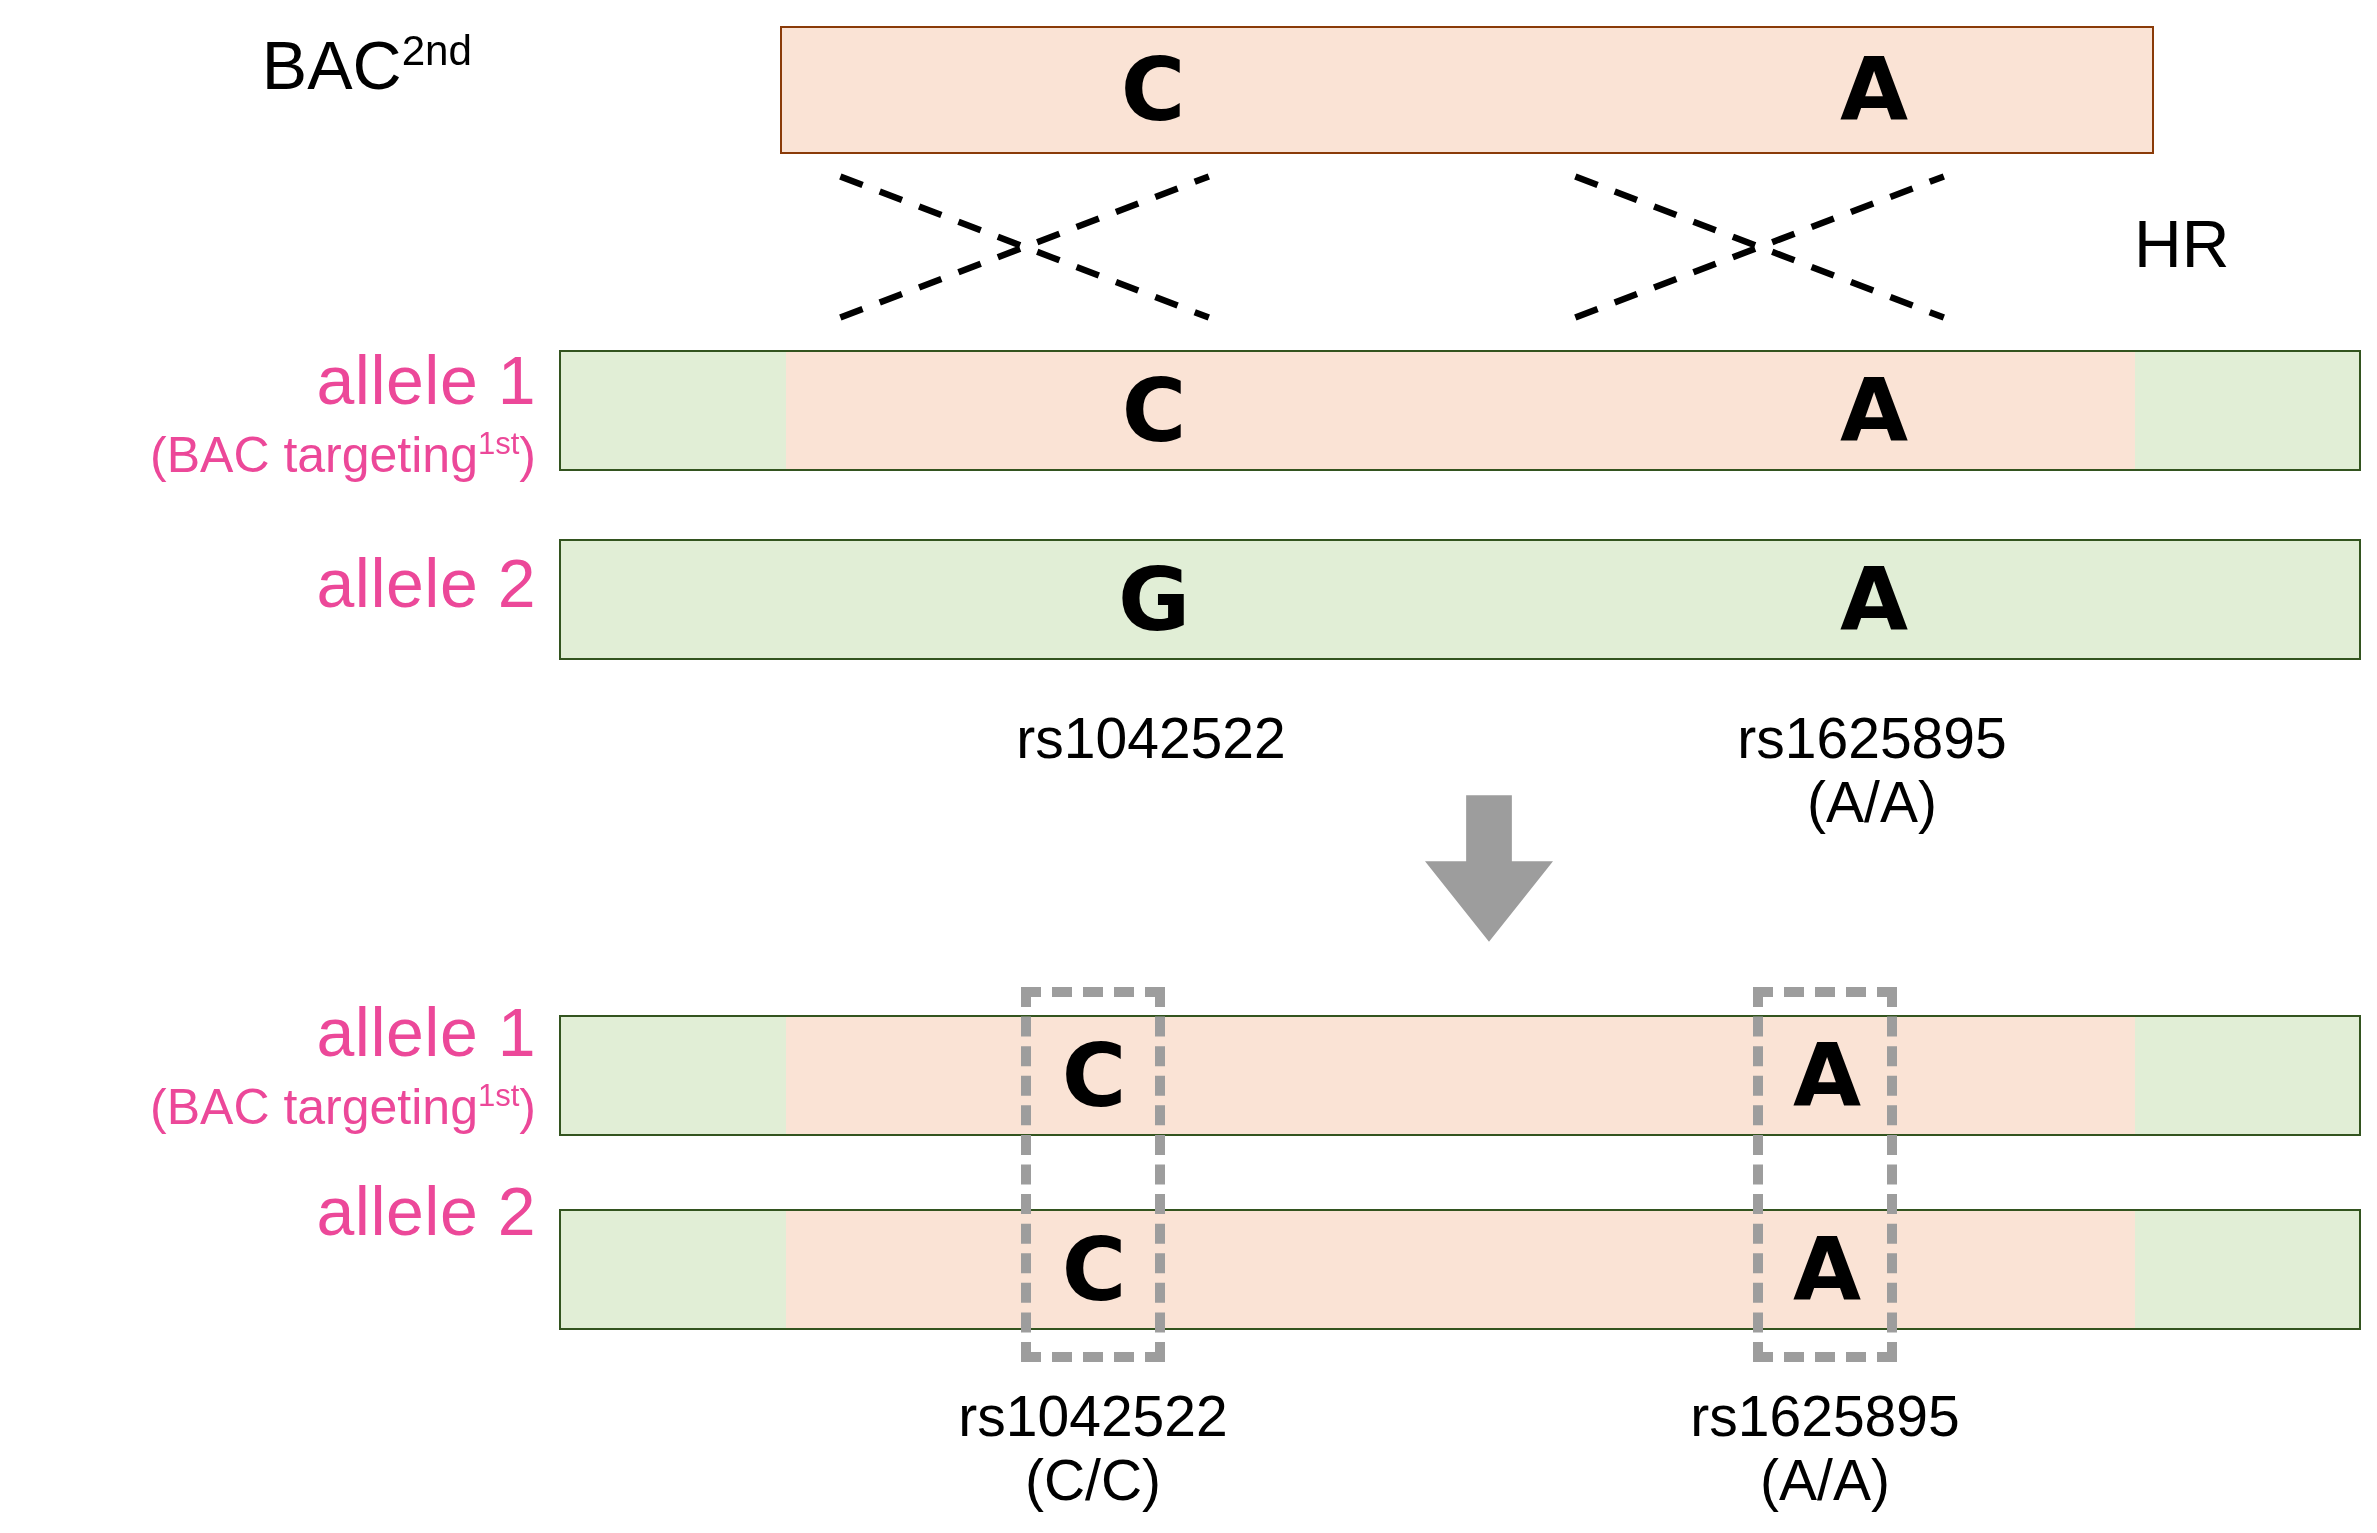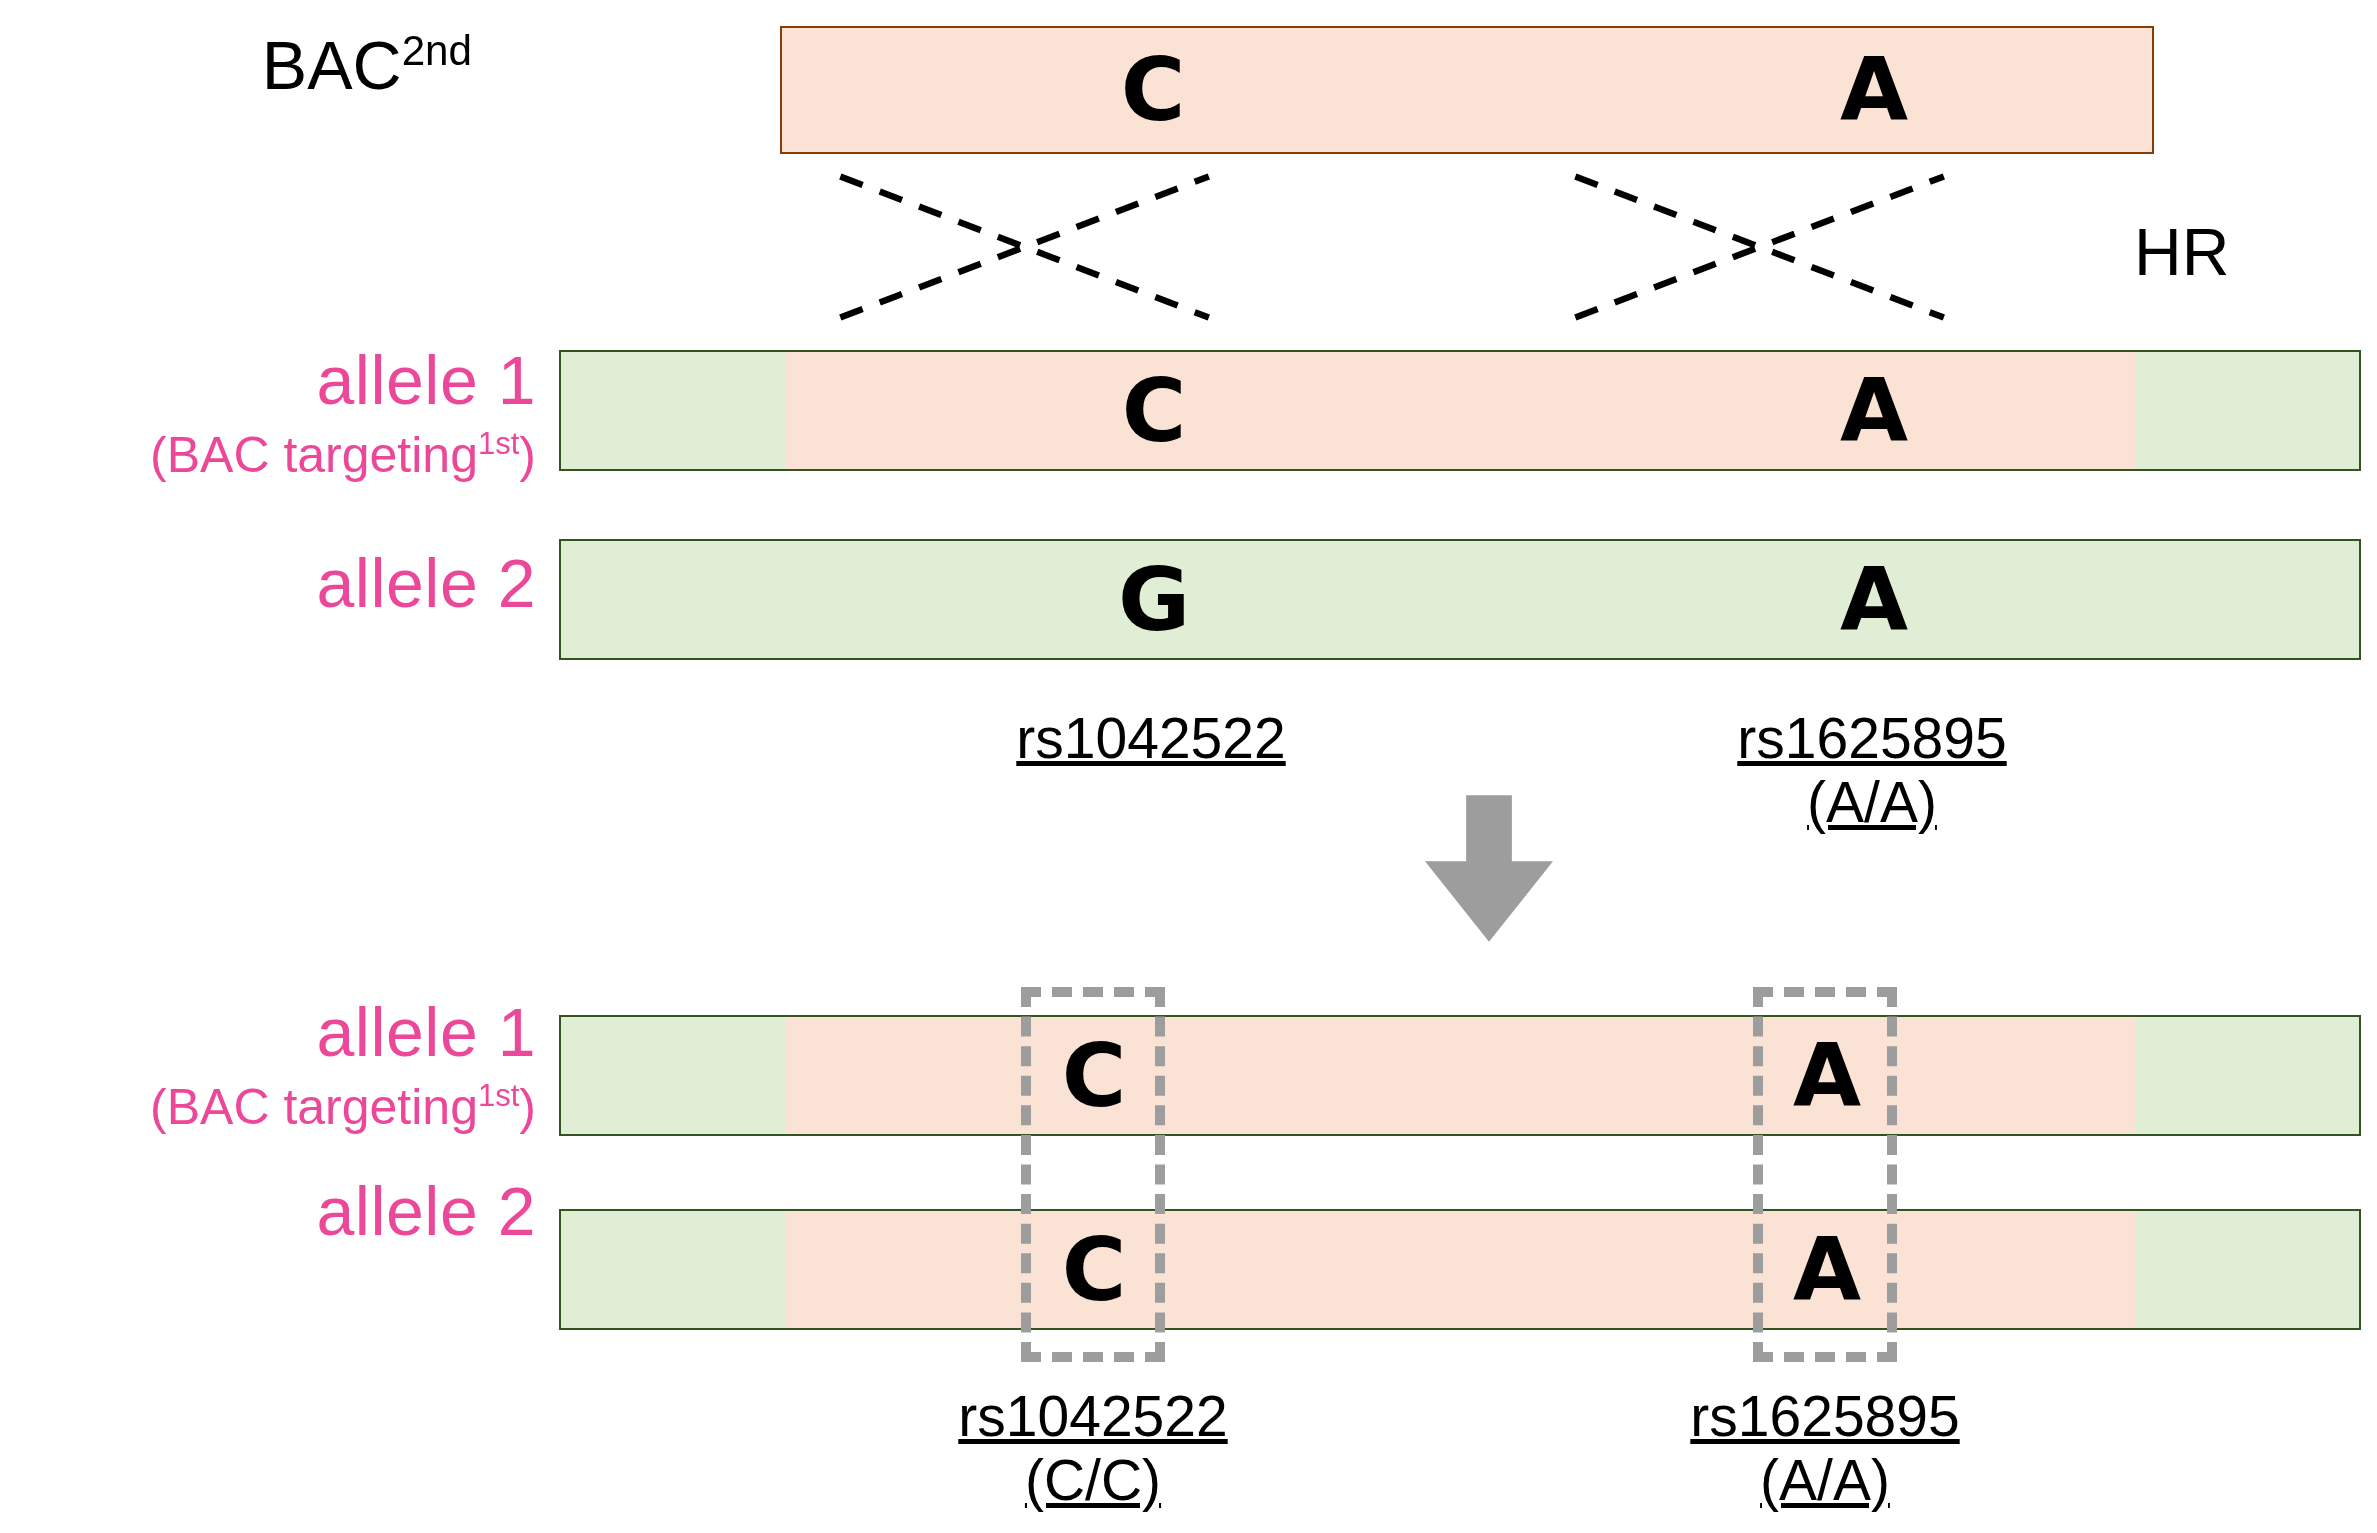--- a/index.html
+++ b/index.html
@@ -56,21 +56,21 @@
     white-space: nowrap;
   }
 
   .snp-label {
     position: absolute;
     text-align: center;
     font-size: 57px;
     line-height: 1.12;
     white-space: nowrap;
   }
-  .snp-label span { display: block; text-decoration: underline; }
+  .snp-label span { display: block; }
 
   
   .bar {
     position: absolute;
     box-sizing: border-box;
     display: flex;
     align-items: center;
   }
   .bar-bac {
     background: #fae3d5;
@@ -135,21 +135,21 @@
   <svg class="xover" style="left:833px; top:169px;" width="385" height="156" viewBox="0 0 420 170">
     <line x1="8" y1="8" x2="410" y2="162" stroke="#000" stroke-width="7" stroke-dasharray="26 20"></line>
     <line x1="8" y1="162" x2="410" y2="8" stroke="#000" stroke-width="7" stroke-dasharray="26 20"></line>
   </svg>
 
   <svg class="xover" style="left:1568px; top:169px;" width="385" height="156" viewBox="0 0 420 170">
     <line x1="8" y1="8" x2="410" y2="162" stroke="#000" stroke-width="7" stroke-dasharray="26 20"></line>
     <line x1="8" y1="162" x2="410" y2="8" stroke="#000" stroke-width="7" stroke-dasharray="26 20"></line>
   </svg>
 
-  <div class="hr-label" style="left:2134px; top:214px;">HR</div>
+  <div class="hr-label" style="left:2134px; top:206px;">HR</div>
 
   <div class="row-label" style="right:1841px; top:346px;">
     <span class="main">allele 1</span>
     <span class="sub"><span>(BAC targeting</span><span class="sup">1st</span><span>)</span></span>
   </div>
 
   <div class="bar bar-allele" style="left:559px; top:350px; width:1802px; height:121px; overflow:hidden;">
     <div class="seg seg-green" style="left:0px; width:225px;"></div>
     <div class="seg seg-peach" style="left:225px; width:1349px;"></div>
     <div class="seg seg-green" style="left:1574px; right:0;"></div>

